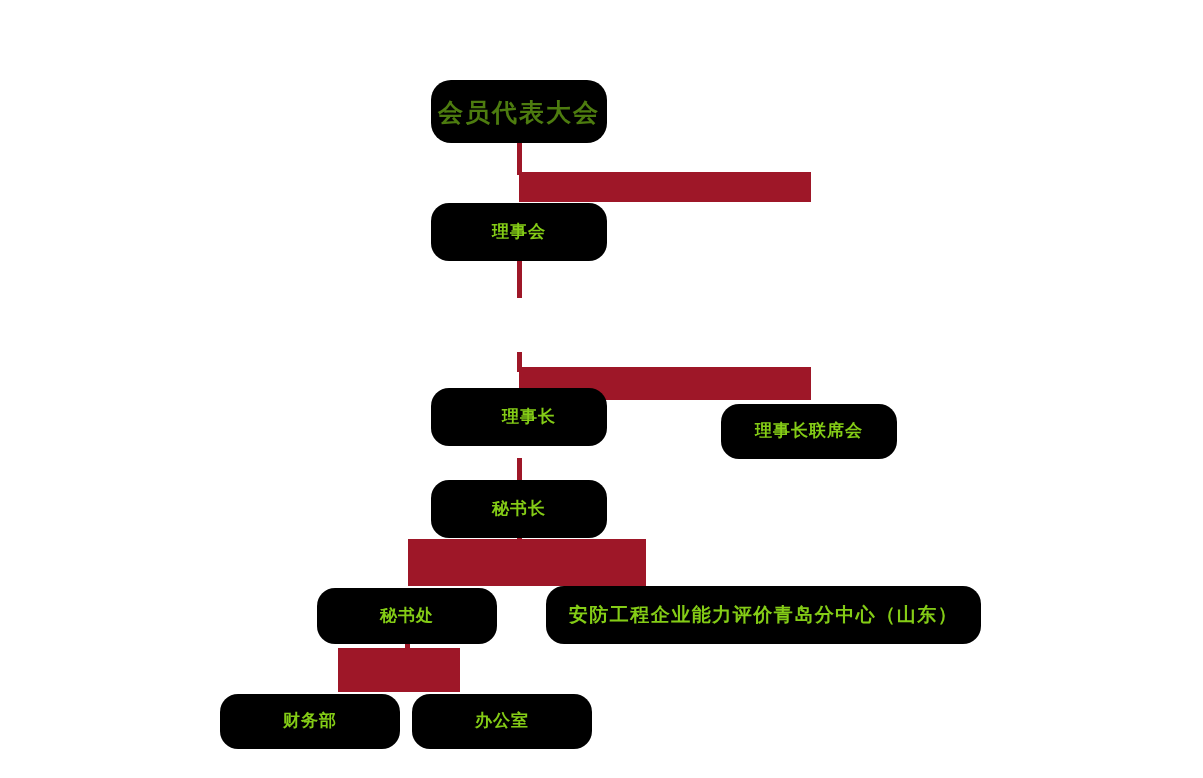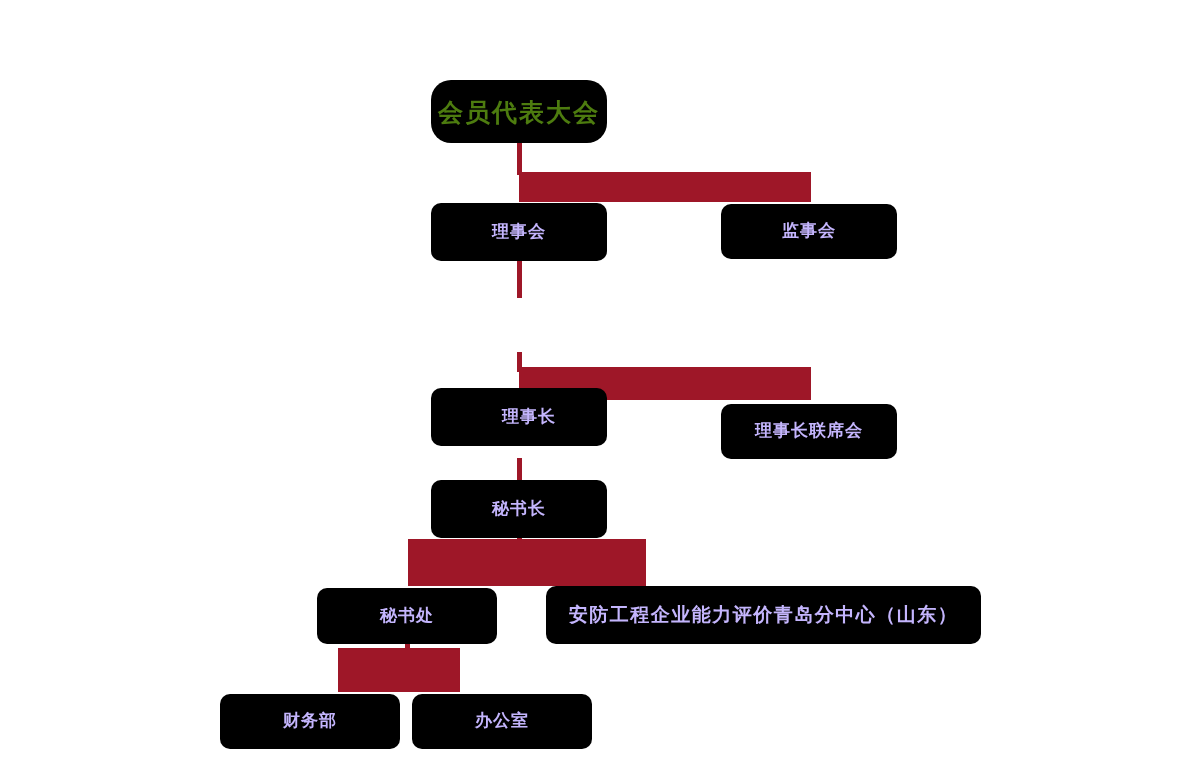--- a/index.html
+++ b/index.html
@@ -15,28 +15,28 @@
     position: relative;
     width: 1203px;
     height: 778px;
     background: #ffffff;
     overflow: hidden;
   }
   
   .node {
     position: absolute;
     background: #000000;
-    border-radius: 10px;
+    border-radius: 18px;
     display: flex;
     align-items: center;
     justify-content: center;
     text-align: center;
     box-sizing: border-box;
     z-index: 3;
-    color: #c4b5fd;
+    color: #84cc16;
     font-weight: bold;
     letter-spacing: 1px;
     line-height: 1.2;
     white-space: nowrap;
     user-select: none;
   }
   .node-label {
     display: block;
   }
   .node.root {
@@ -87,23 +87,20 @@
   <div class="conn block" style="left:338px; top:648px; width:122px; height:44px;"></div>
 
   <div class="node root" style="left:431px; top:80px; width:176px; height:63px;">
     <span class="node-label">会员代表大会</span>
   </div>
 
   <div class="node lv1" style="left:431px; top:203px; width:176px; height:58px;">
     <span class="node-label">理事会</span>
   </div>
 
-  <div class="node lv1" style="left:721px; top:204px; width:176px; height:55px;">
-    <span class="node-label">监事会</span>
-  </div>
 
 
   <div class="node lv2" style="left:431px; top:388px; width:176px; height:58px;padding-left:20px;">
     <span class="node-label">理事长</span>
   </div>
 
   <div class="node lv2" style="left:721px; top:404px; width:176px; height:55px;">
     <span class="node-label">理事长联席会</span>
   </div>
 

